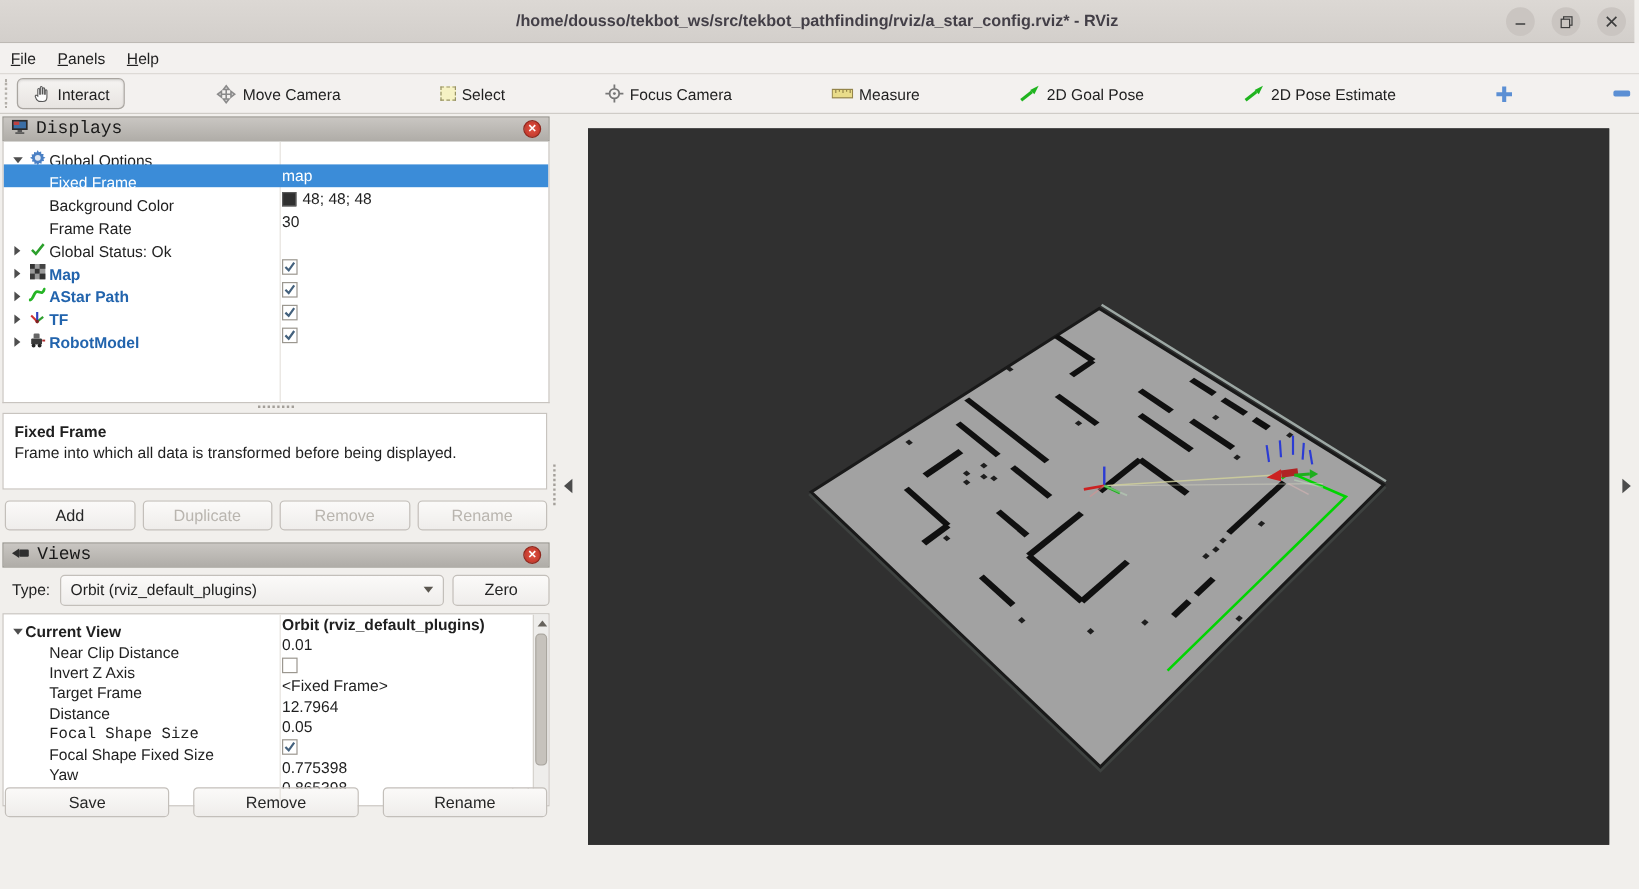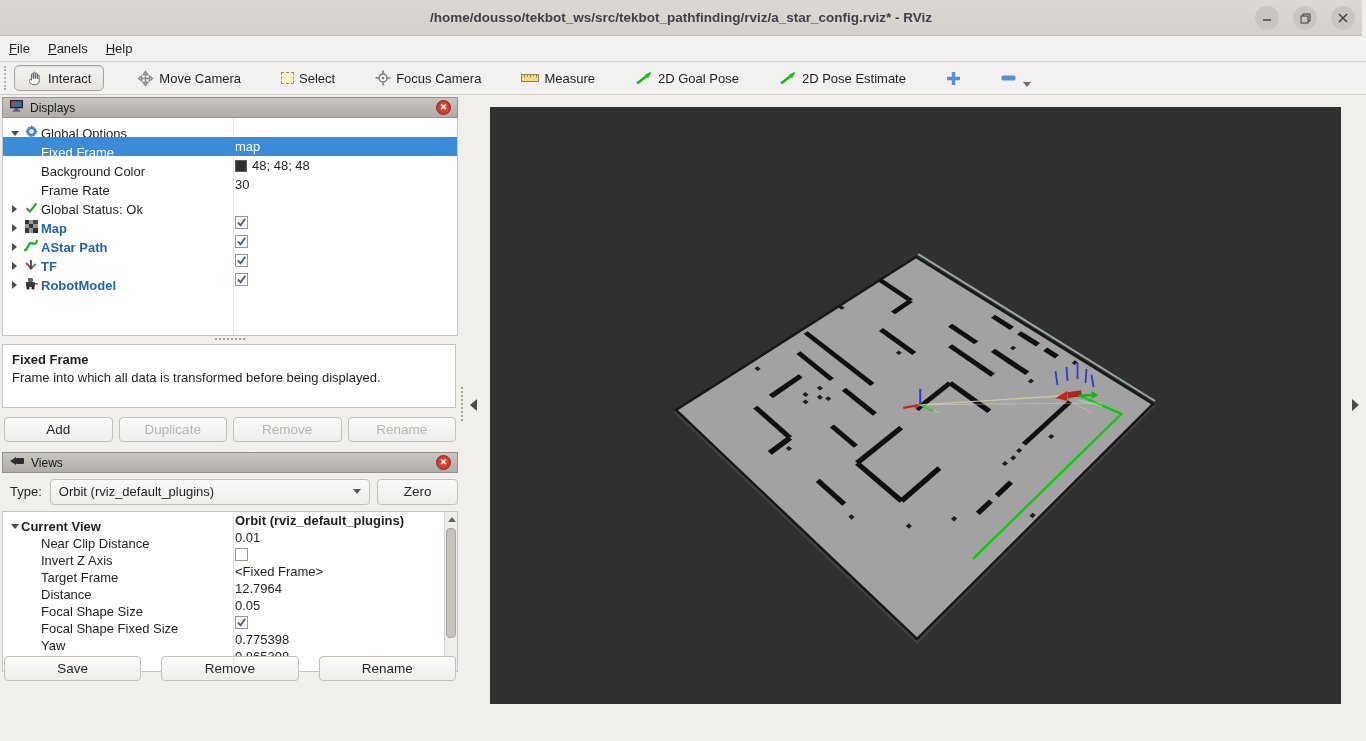--- a/index.html
+++ b/index.html
@@ -17,36 +17,36 @@
   .winbtn svg { display:block; }
 
   
   #menubar { left:0; top:36px; width:1366px; height:26px; background:#f3f1ef;
     border-bottom:1px solid #d8d4d0; display:flex; align-items:center; }
   .menu-item { padding:3px 9px; cursor:pointer; }
   .menu-item span u { text-decoration:underline; }
 
   
   #toolbar { left:0; top:62px; width:1366px; height:33px; background:#f3f1ef;
-    border-bottom:1px solid #cfccc7; display:flex; align-items:center; gap:26px; padding-left:14px; }
+    border-bottom:1px solid #cfccc7; display:flex; align-items:center; gap:26px; padding-left:14px;justify-content:space-between; }
   #toolbar-handle { left:4px; top:66px; width:3px; height:24px;
     border-left:2px dotted #b3afa9; }
   .tool { display:flex; align-items:center; gap:5px; cursor:pointer; padding:4px 6px;
     border:1px solid transparent; position:relative; }
   .tool.active { background:linear-gradient(#f6f4f2,#e7e4e1); border:1px solid #a9a5a0;
     border-radius:5px; box-shadow:inset 0 1px 2px rgba(0,0,0,.12); padding:4px 12px; }
   .tool .icn { display:flex; align-items:center; }
   .tool .caret { position:absolute; right:-9px; bottom:-2px; width:0; height:0;
     border-left:4px solid transparent; border-right:4px solid transparent; border-top:5px solid #6e6a64; }
   .selbox { width:13px; height:12px; background:#f6f2c4; border:1.5px dashed #979264; display:inline-block; }
 
   
   .panel-header { background:linear-gradient(#c9c6c2,#b0ada8); border:1px solid #96938d;
     display:flex; align-items:center; padding:0 6px; height:21px; }
-  .panel-header .ph-label { margin-left:6px; font-size:12px; color:#191919; }
+  .panel-header .ph-label { margin-left:6px; font-size:15px; color:#191919;font-family:Liberation Mono, monospace; }
   .close-btn { margin-left:auto; width:15px; height:15px; border-radius:50%;
     background:radial-gradient(#e05545,#bb2f23); border:1px solid #8e261c; color:#fff;
     font-size:9px; font-weight:bold; line-height:13px; text-align:center; cursor:pointer; }
 
   .btn { background:linear-gradient(#fbfaf9,#efedeb); border:1px solid #c3bfba;
     border-radius:4px; font-size:13.5px; color:#262626; text-align:center; cursor:pointer;
     display:flex; align-items:center; justify-content:center; }
   .btn.disabled { color:#b9b5af; cursor:default; }
 
   
@@ -460,21 +460,21 @@
       <div class="trow" style="height: 17px;">
         <div class="tl" style="padding-left: 25px;">
           <span class="exp"></span>
           <span class="lbl">Distance</span>
         </div>
         <div class="vcell">
           <span class="vtext">12.7964</span>
         </div>
       </div>
       <div class="trow" style="height: 17px;">
-        <div class="tl" style="padding-left: 25px;">
+        <div class="tl" style="padding-left: 25px; font-family: Liberation Mono, monospace;">
           <span class="exp"></span>
           <span class="lbl">Focal Shape Size</span>
         </div>
         <div class="vcell">
           <span class="vtext">0.05</span>
         </div>
       </div>
       <div class="trow" style="height: 17px;">
         <div class="tl" style="padding-left: 25px;">
           <span class="exp"></span>

